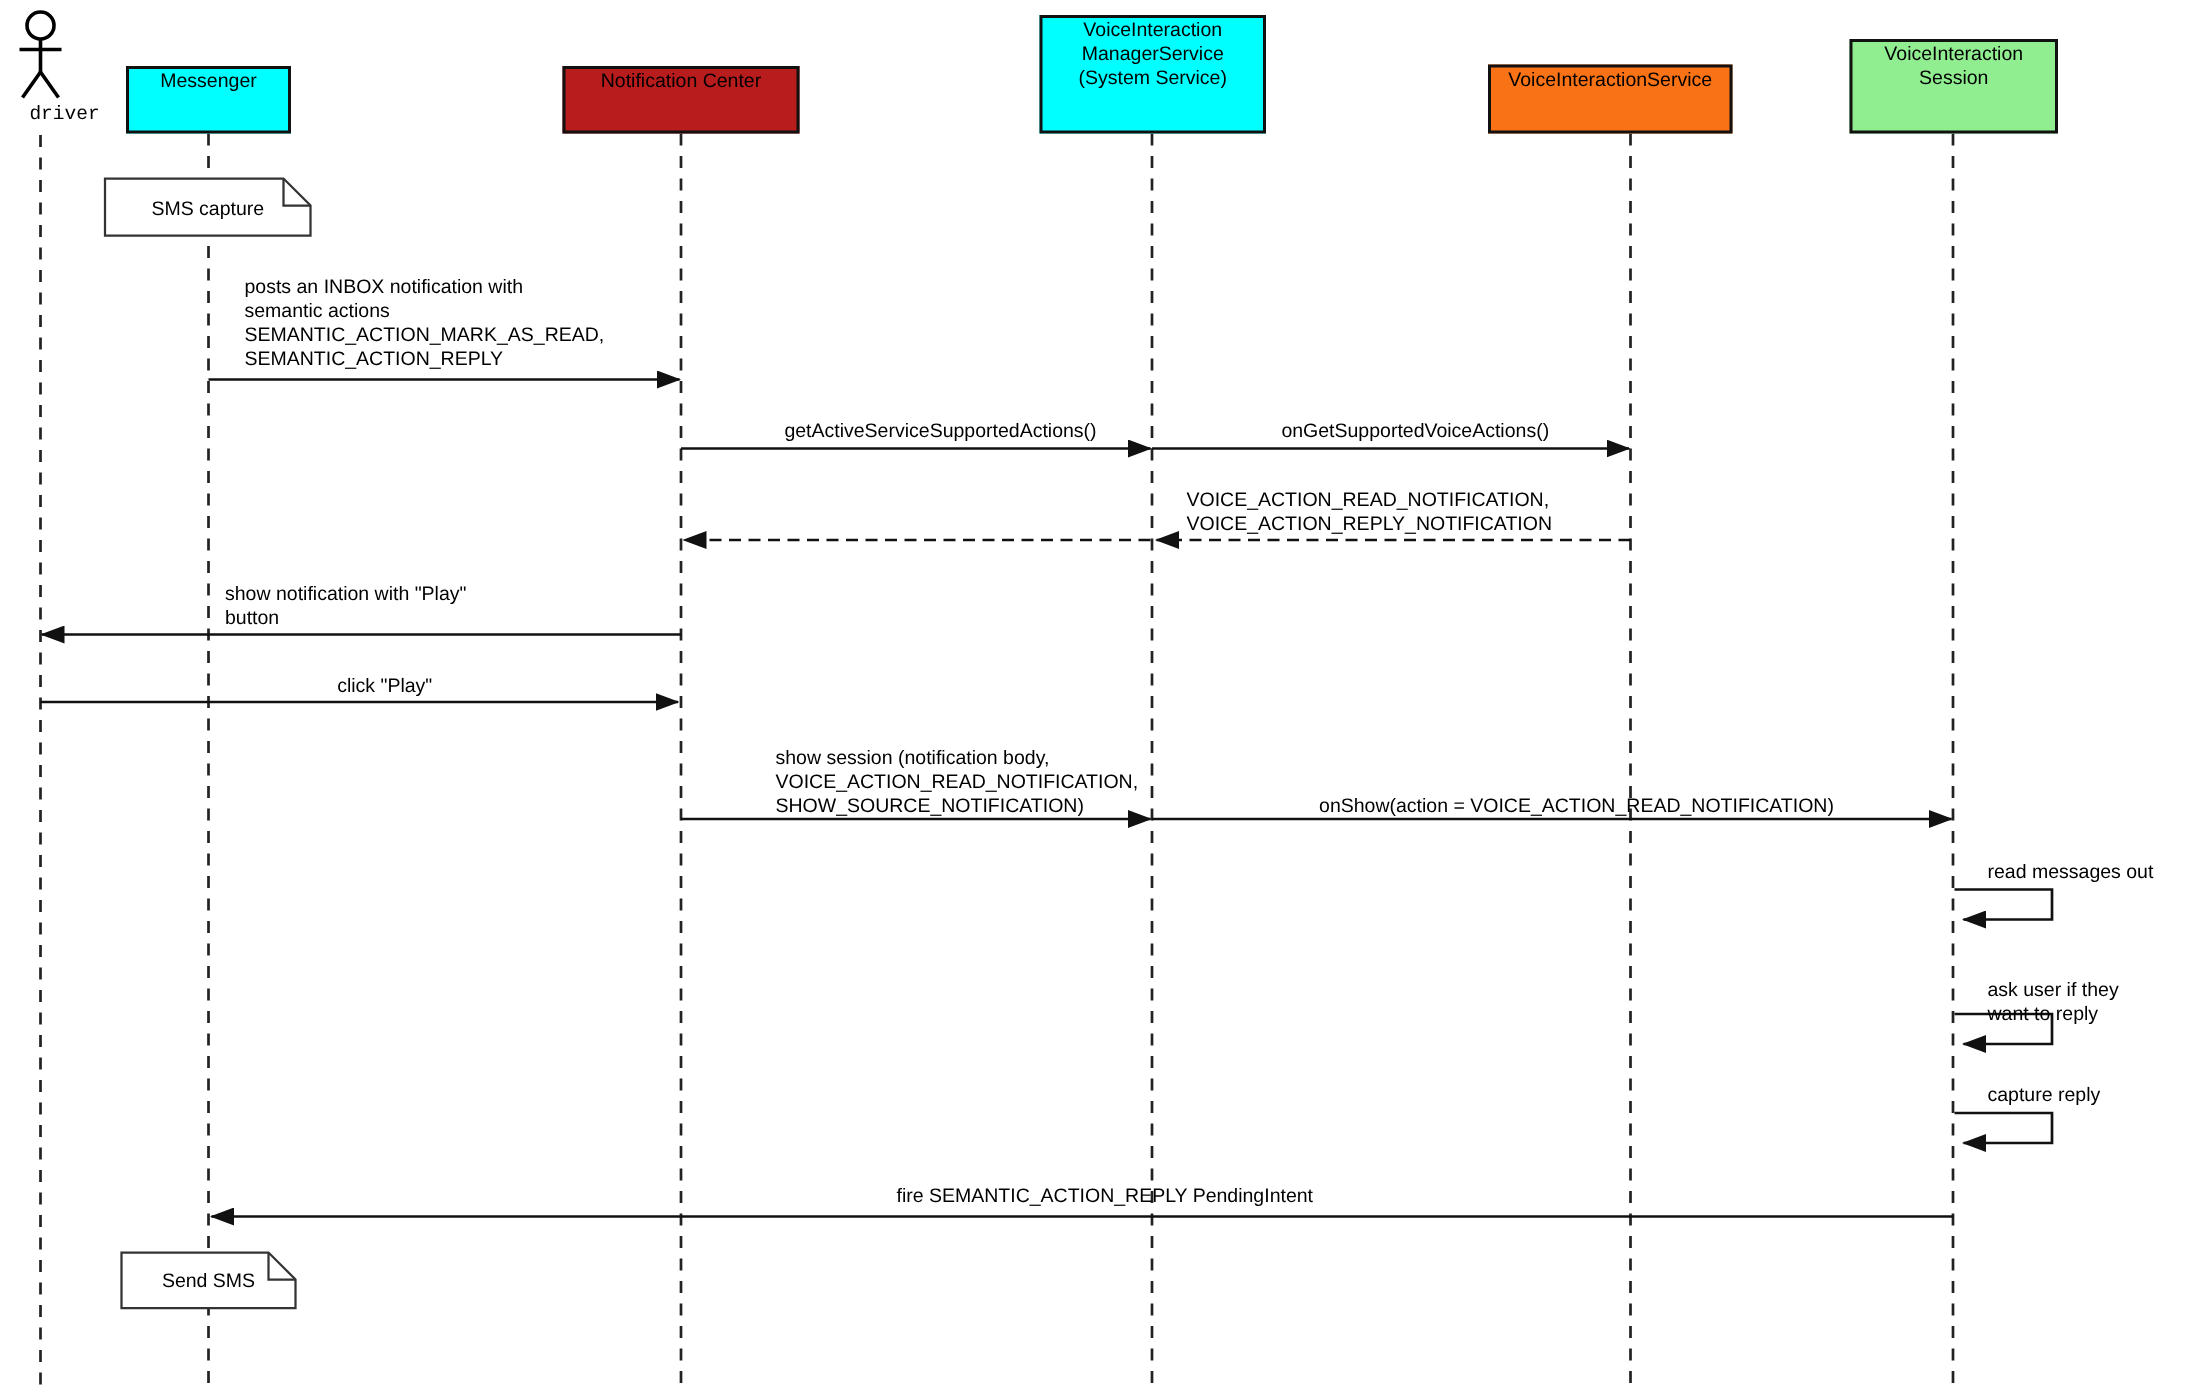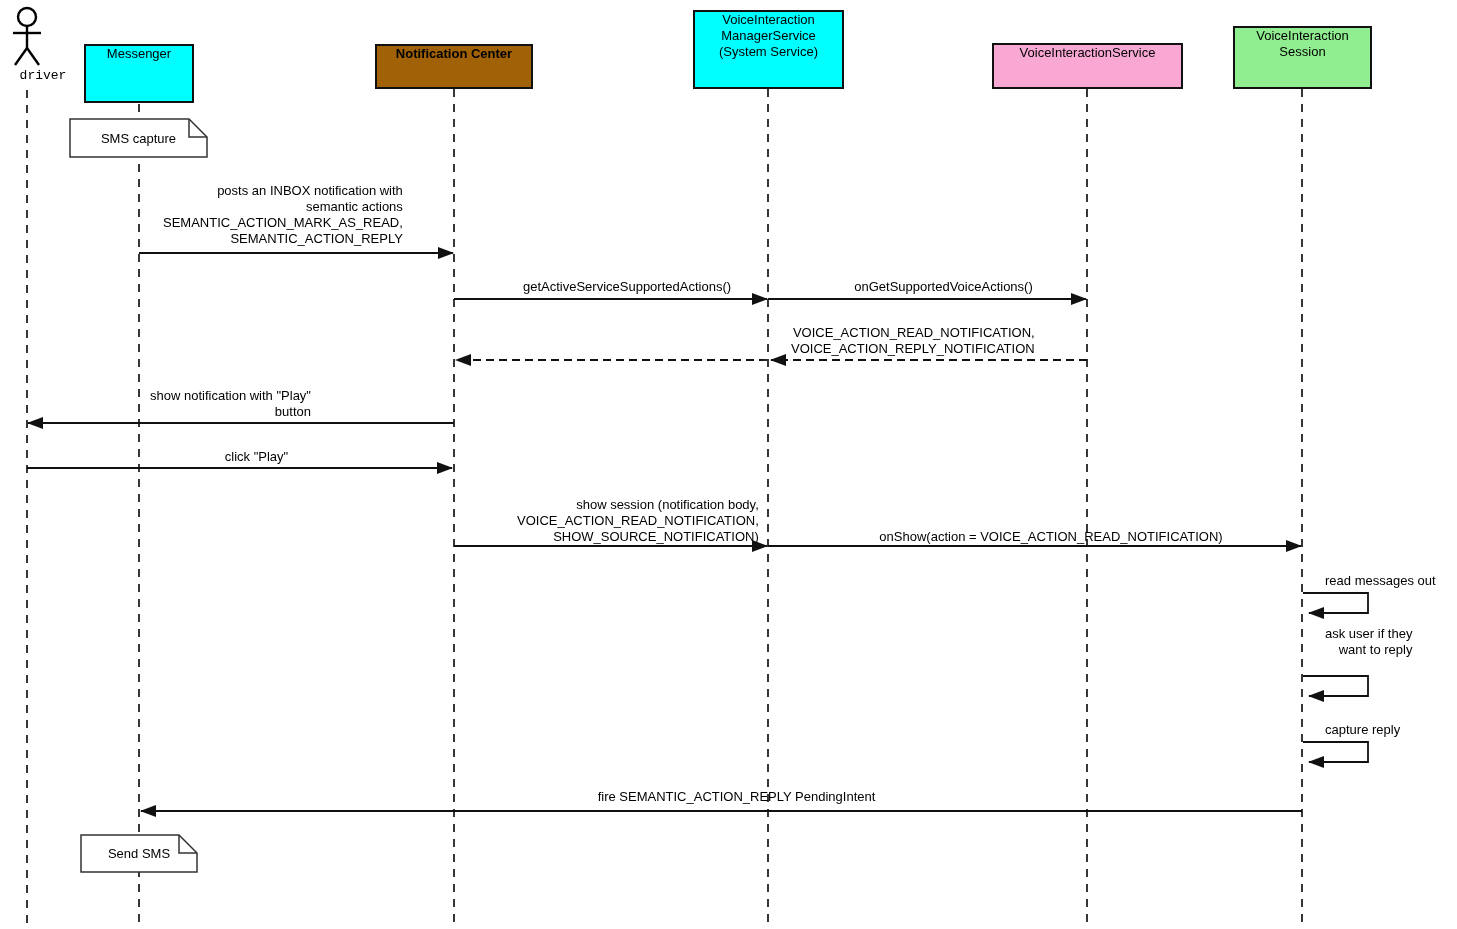--- a/index.html
+++ b/index.html
@@ -18,21 +18,20 @@
     border:2px solid #111111;
     display:flex;align-items:flex-start;justify-content:center;
     text-align:center;
     font-size:13px;line-height:16px;
     white-space:pre;
   }
   .msg-label{
     position:absolute;
     font-size:13px;line-height:16px;
     white-space:pre;
-    text-align:right;
   }
   .note-label{
     position:absolute;
     display:flex;align-items:center;justify-content:center;
     font-size:13px;
     white-space:pre;
   }
   .actor-label{
     position:absolute;
     font-size:13px;
@@ -92,32 +91,32 @@
       <line x1="768" y1="546" x2="1301" y2="546" marker-end="url(#arr)"></line>
       <path d="M1303,593 h65 v20 h-59" marker-end="url(#arr)"></path>
       <path d="M1303,676 h65 v20 h-59" marker-end="url(#arr)"></path>
       <path d="M1303,742 h65 v20 h-59" marker-end="url(#arr)"></path>
       <line x1="1302" y1="811" x2="141" y2="811" marker-end="url(#arr)"></line>
     </g>
   </svg>
 
   <div class="actor-label" style="left:16px;top:68px;width:54px;font-family:Liberation Mono, monospace;">driver</div>
 
-  <div class="participant" style="left:84px;top:44px;width:110px;height:59px;background:#00FFFF;">
+  <div class="participant" style="left:84px;top:44px;width:110px;height:45px;background:#00FFFF;">
     <span>Messenger</span>
   </div>
-  <div class="participant" style="left:375px;top:44px;width:158px;height:45px;background:#a16207;font-weight:bold;">
+  <div class="participant" style="left:375px;top:44px;width:158px;height:45px;background:#b91c1c;">
     <span>Notification Center</span>
   </div>
   <div class="participant" style="left:693px;top:10px;width:151px;height:79px;background:#00FFFF;">
     <span>VoiceInteraction
 ManagerService
 (System Service)</span>
   </div>
-  <div class="participant" style="left:992px;top:43px;width:191px;height:46px;background:#f9a8d4;">
+  <div class="participant" style="left:992px;top:43px;width:163px;height:46px;background:#f97316;">
     <span>VoiceInteractionService</span>
   </div>
   <div class="participant" style="left:1233px;top:26px;width:139px;height:63px;background:#90EE90;">
     <span>VoiceInteraction
 Session</span>
   </div>
 
   <div class="note-label" style="left:70px;top:119px;width:137px;height:38px;">SMS capture</div>
   <div class="note-label" style="left:81px;top:835px;width:116px;height:37px;">Send SMS</div>
 
@@ -130,18 +129,18 @@
   <div class="msg-label" style="left:791px;top:325px;">VOICE_ACTION_READ_NOTIFICATION,
 VOICE_ACTION_REPLY_NOTIFICATION</div>
   <div class="msg-label" style="left:150px;top:388px;">show notification with "Play"
 button</div>
   <div class="msg-label ta-c" style="left:27px;top:449px;width:427px;">click "Play"</div>
   <div class="msg-label" style="left:475px;top:497px;margin-left:42px;">show session (notification body,
 VOICE_ACTION_READ_NOTIFICATION,
 SHOW_SOURCE_NOTIFICATION)</div>
   <div class="msg-label ta-c" style="left:768px;top:529px;width:534px;">onShow(action = VOICE_ACTION_READ_NOTIFICATION)</div>
   <div class="msg-label" style="left:1325px;top:573px;">read messages out</div>
-  <div class="msg-label" style="left:1325px;top:626px;">ask user if they
+  <div class="msg-label" style="left:1325px;top:652px;">ask user if they
 want to reply</div>
   <div class="msg-label" style="left:1325px;top:722px;">capture reply</div>
   <div class="msg-label ta-c" style="left:139px;top:789px;width:1163px;">fire SEMANTIC_ACTION_REPLY PendingIntent</div>
 
 </div>
 
 </body></html>

